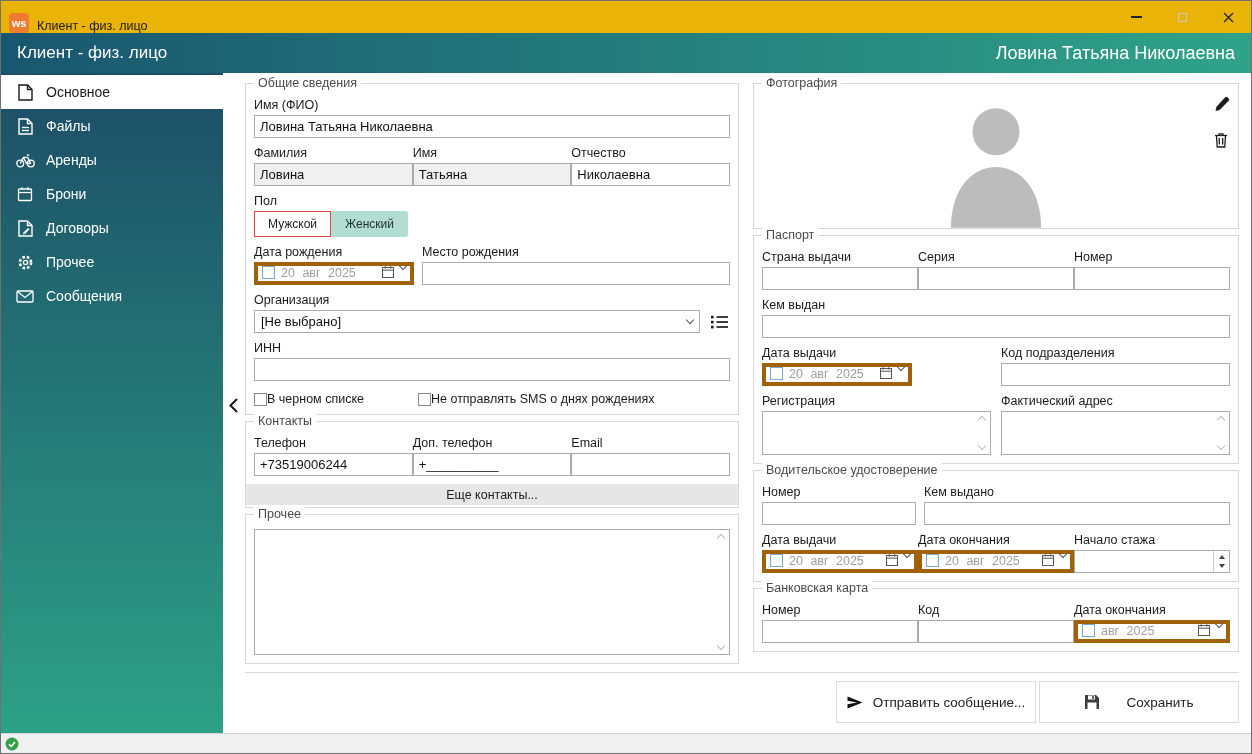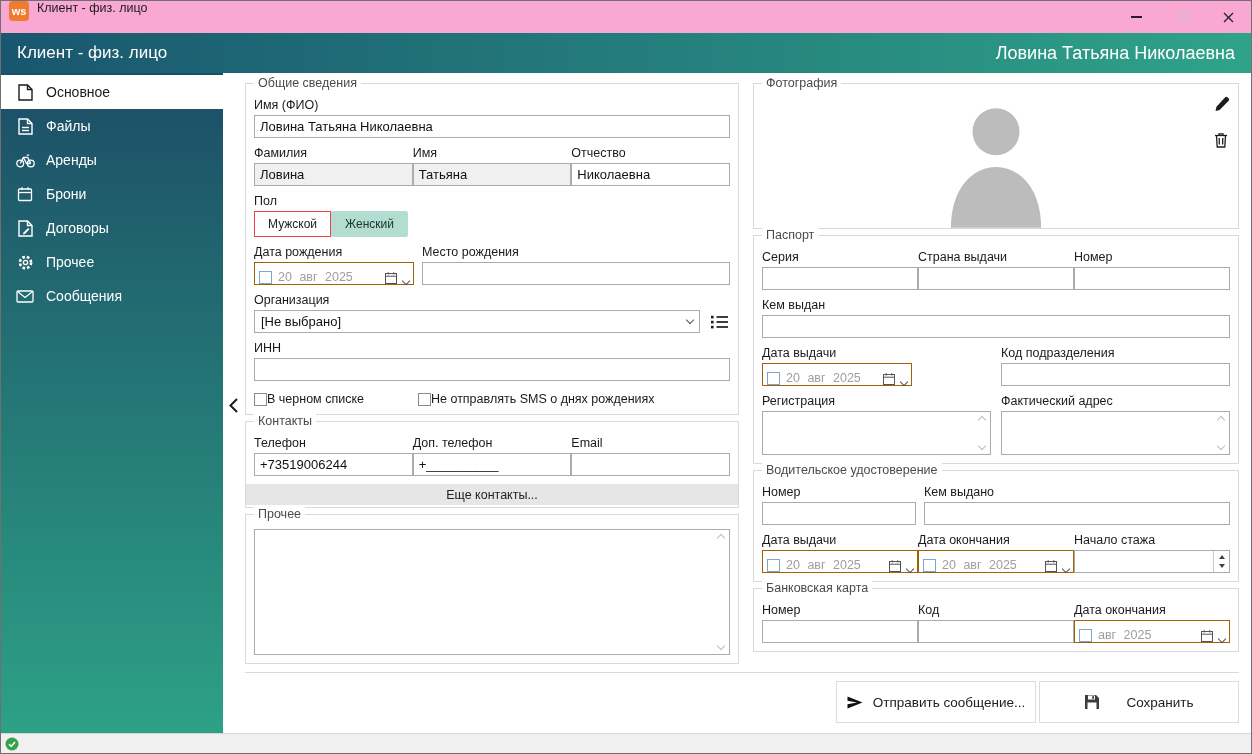--- a/index.html
+++ b/index.html
@@ -2,21 +2,21 @@
 <html><head>
 <meta charset="utf-8">
 <style>
   * { margin:0; padding:0; box-sizing:border-box; }
   html,body { width:1252px; height:754px; overflow:hidden;
     font-family:"Liberation Sans","DejaVu Sans",sans-serif; background:#fff; }
   .window { width:1252px; height:754px; display:flex; flex-direction:column;
     border:1px solid #707070; background:#fff; }
 
   
-  .titlebar { height:32px; flex:0 0 auto; background:#f9a8d4; display:flex; align-items:flex-start; padding-left:8px; }
+  .titlebar { height:32px; flex:0 0 auto; background:#eab308; display:flex; align-items:flex-end; padding-left:8px; }
   .logo { width:20px; height:20px; border-radius:4px; background:#ee7b30; color:#fff;
     font-size:11px; font-weight:bold; display:flex; align-items:center; justify-content:center; }
   .tb-title { margin-left:8px; font-size:12.5px; color:#1a1a1a; }
   .winbtns { margin-left:auto; display:flex; height:100%; }
   .winbtn { width:46px; display:flex; align-items:center; justify-content:center; }
   .min-glyph { width:11px; height:1.5px; background:#222; }
   .max-glyph { width:9px; height:9px; border:1px solid #c9c9c9; }
 
   
   .header { height:40px; flex:0 0 auto; background:linear-gradient(to right,#19566f,#2fa389);
@@ -66,22 +66,22 @@
   .toggle-btn.on { background:#b2ddd0; border-color:#b2ddd0; border-radius:2px; color:#20352f; }
 
   
   .cb { width:13px; height:13px; border:1px solid #8a8a8a; background:#fff; flex:0 0 auto; display:inline-block; }
   .cb.blue { border-color:#78a8d2; }
   .checks { display:flex; align-items:center; margin-top:11px; }
   .check-item { display:flex; align-items:center; }
   .cb-lbl { font-size:12.5px; color:#1a1a1a; white-space:nowrap; }
 
   
-  .datebox { height:23px; border:1px solid #a16207; background:#fff;
-    display:flex; align-items:flex-end; gap:6px; padding:0 4px; }
+  .datebox { height:23px; border:4px solid #a16207; background:#fff;
+    display:flex; align-items:flex-start; gap:6px; padding:0 4px; }
   .date-text { flex:1; font-size:12.5px; color:#9e9e9e; white-space:nowrap; word-spacing:4px; }
   .chev { width:6px; height:6px; border-right:1.5px solid #555; border-bottom:1.5px solid #555;
     transform:rotate(45deg); display:inline-block; margin-top:-3px; flex:0 0 auto; }
   .cal-wrap { display:flex; align-items:center; flex:0 0 auto; }
 
   
   .combo { height:23px; border:1px solid #ababab; background:#fff; display:flex;
     align-items:center; padding:0 6px; font-size:13px; color:#111; flex:1; }
   .combo .chev { margin-left:auto; }
   .org-row { display:flex; align-items:center; gap:8px; }
@@ -388,25 +388,25 @@
                     <line x1="8.8" y1="6" x2="8.6" y2="12.5"></line>
                   </svg>
               </span>
             </div>
           </div>
 
           <div class="group">
             <span class="group-title">Паспорт</span>
             <div class="g3">
               <div>
+                <label class="lbl">Страна выдачи</label>
+                <input class="input" style="">
+              </div>
+              <div>
                 <label class="lbl">Серия</label>
-                <input class="input" style="">
-              </div>
-              <div>
-                <label class="lbl">Страна выдачи</label>
                 <input class="input" style="">
               </div>
               <div>
                 <label class="lbl">Номер</label>
                 <input class="input" style="">
               </div>
             </div>
             <div class="row">
               <label class="lbl">Кем выдан</label>
               <input class="input" style="">

